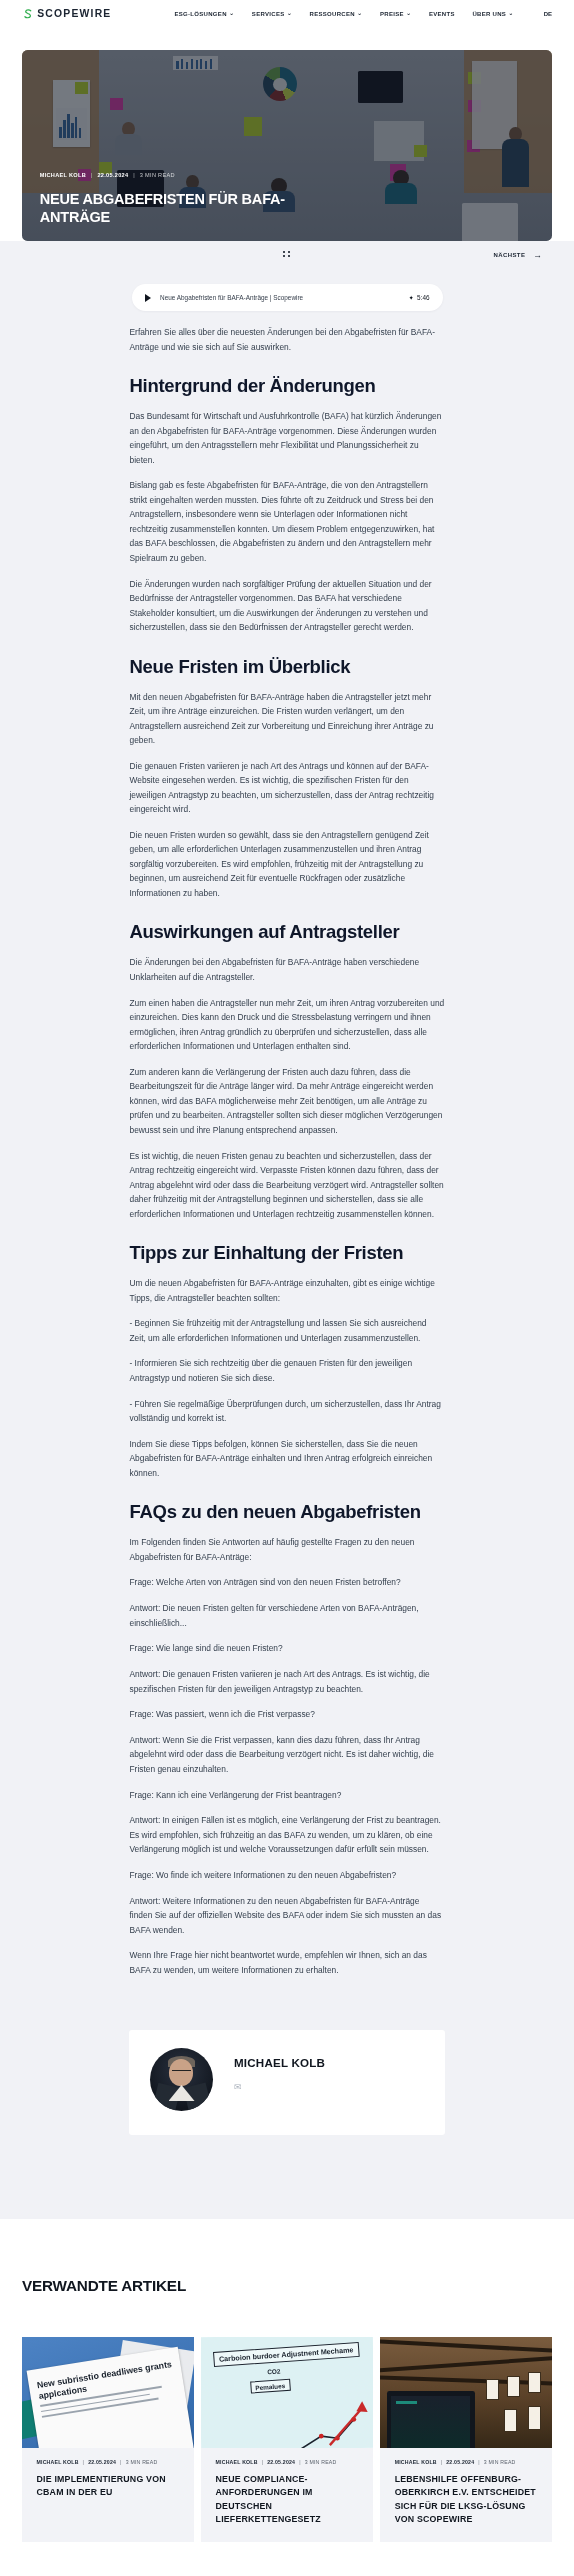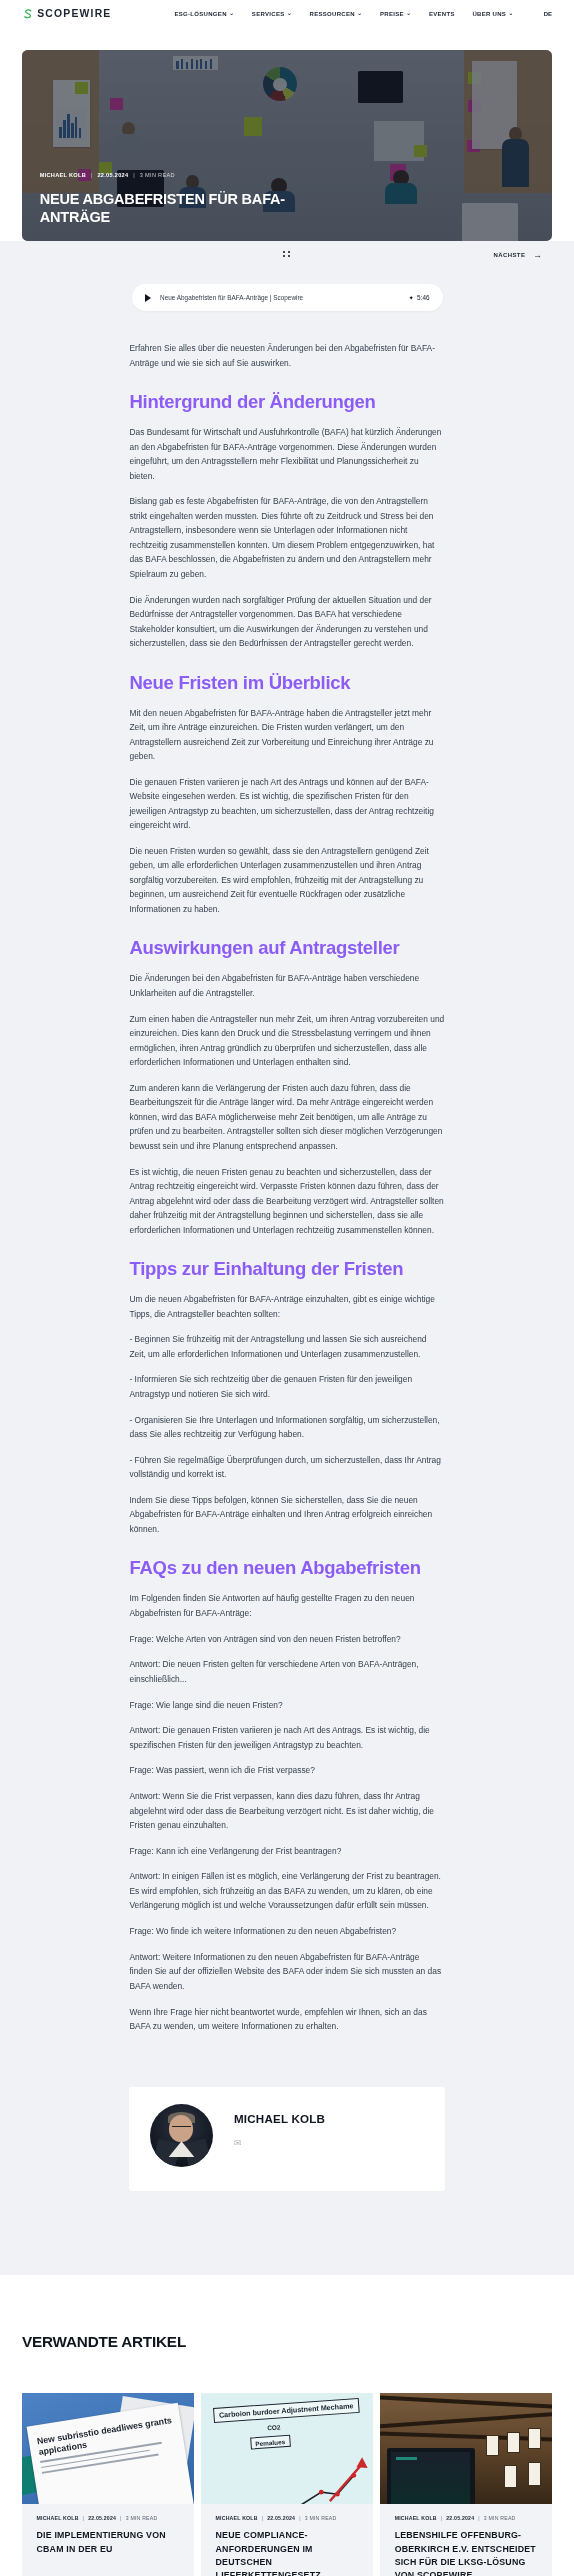--- a/index.html
+++ b/index.html
@@ -51,23 +51,23 @@
   .next-link { position:absolute; right:0; top:9.6px; display:flex; gap:8px; align-items:center;
     font-size:6px; font-weight:bold; letter-spacing:0.4px; color:#1b2431; cursor:pointer; }
   .next-link .arr { font-size:8.8px; }
   .player { width:311px; height:27px; margin:17.7px auto 0 auto; background:#fff; border-radius:13.7px;
     display:flex; align-items:center; padding:0 13px; box-shadow:0 0.8px 2.4px rgba(20,28,43,.05); }
   .play-btn { width:0; height:0; border-top:4px solid transparent; border-bottom:4px solid transparent; border-left:6.4px solid #10161f; cursor:pointer; }
   .player-title { font-size:6.4px; color:#333c49; margin-left:9.6px; }
   .player-right { margin-left:auto; display:flex; align-items:center; gap:3.2px; font-size:6.4px; color:#10161f; }
   .player-right .spark { font-size:6.4px; }
   
-  .article { width:315px; margin:16px auto; padding-top:14px; }
+  .article { width:315px; margin:0 auto; padding-top:14px; }
   .article p { font-size:8.4px; line-height:14.5px; color:#333e4c; margin-bottom:11.2px; }
-  .article h2 { font-size:18.5px; font-weight:bold; letter-spacing:-0.3px; color:#8b5cf6; margin:21px 0 12px 0; }
+  .article h2 { font-size:18.5px; font-weight:bold; letter-spacing:-0.3px; color:#0f172a; margin:21px 0 12px 0; }
   
   .author-card { width:316px; margin:53px auto 0 auto; background:#fff; border-radius:3.2px; padding:17.7px 21px 24px 21px; display:flex; gap:21px; }
   .avatar { width:63px; height:63px; border-radius:50%; overflow:hidden; position:relative; background:radial-gradient(circle at 50% 35%,#2a3240 0%,#10151d 75%); flex:0 0 auto; }
   .avatar .face { position:absolute; left:19px; top:11.2px; width:24px; height:27px; border-radius:50% 50% 46% 46%; background:#c9a287; }
   .avatar .hair { position:absolute; left:17.7px; top:8px; width:27px; height:11.2px; border-radius:50% 50% 0 0; background:#6e655c; }
   .avatar .glasses { position:absolute; left:22px; top:22px; width:19px; height:4.8px; border-top:1.2px solid #222; }
   .avatar .shirt { position:absolute; left:18.5px; top:37px; width:26px; height:16px; background:#e9e7e2; clip-path:polygon(50% 0,100% 100%,0 100%); }
   .avatar .jacket-l { position:absolute; left:4.8px; top:37px; width:22.5px; height:26px; background:#232a33; transform:rotate(14deg); }
   .avatar .jacket-r { position:absolute; right:4.8px; top:37px; width:22.5px; height:26px; background:#232a33; transform:rotate(-14deg); }
   .author-info { padding-top:8px; }
@@ -248,22 +248,21 @@
         <p data-interactable="false">Die genauen Fristen variieren je nach Art des Antrags und können auf der BAFA-Website eingesehen werden. Es ist wichtig, die spezifischen Fristen für den jeweiligen Antragstyp zu beachten, um sicherzustellen, dass der Antrag rechtzeitig eingereicht wird.</p>
         <p data-interactable="false">Die neuen Fristen wurden so gewählt, dass sie den Antragstellern genügend Zeit geben, um alle erforderlichen Unterlagen zusammenzustellen und ihren Antrag sorgfältig vorzubereiten. Es wird empfohlen, frühzeitig mit der Antragstellung zu beginnen, um ausreichend Zeit für eventuelle Rückfragen oder zusätzliche Informationen zu haben.</p>
         <h2 data-interactable="false">Auswirkungen auf Antragsteller</h2>
         <p data-interactable="false">Die Änderungen bei den Abgabefristen für BAFA-Anträge haben verschiedene Unklarheiten auf die Antragsteller.</p>
         <p data-interactable="false">Zum einen haben die Antragsteller nun mehr Zeit, um ihren Antrag vorzubereiten und einzureichen. Dies kann den Druck und die Stressbelastung verringern und ihnen ermöglichen, ihren Antrag gründlich zu überprüfen und sicherzustellen, dass alle erforderlichen Informationen und Unterlagen enthalten sind.</p>
         <p data-interactable="false">Zum anderen kann die Verlängerung der Fristen auch dazu führen, dass die Bearbeitungszeit für die Anträge länger wird. Da mehr Anträge eingereicht werden können, wird das BAFA möglicherweise mehr Zeit benötigen, um alle Anträge zu prüfen und zu bearbeiten. Antragsteller sollten sich dieser möglichen Verzögerungen bewusst sein und ihre Planung entsprechend anpassen.</p>
         <p data-interactable="false">Es ist wichtig, die neuen Fristen genau zu beachten und sicherzustellen, dass der Antrag rechtzeitig eingereicht wird. Verpasste Fristen können dazu führen, dass der Antrag abgelehnt wird oder dass die Bearbeitung verzögert wird. Antragsteller sollten daher frühzeitig mit der Antragstellung beginnen und sicherstellen, dass sie alle erforderlichen Informationen und Unterlagen rechtzeitig zusammenstellen können.</p>
         <h2 data-interactable="false">Tipps zur Einhaltung der Fristen</h2>
         <p data-interactable="false">Um die neuen Abgabefristen für BAFA-Anträge einzuhalten, gibt es einige wichtige Tipps, die Antragsteller beachten sollten:</p>
         <p data-interactable="false">- Beginnen Sie frühzeitig mit der Antragstellung und lassen Sie sich ausreichend Zeit, um alle erforderlichen Informationen und Unterlagen zusammenzustellen.</p>
-        <p data-interactable="false">- Informieren Sie sich rechtzeitig über die genauen Fristen für den jeweiligen Antragstyp und notieren Sie sich wird.</p>
-        <p data-interactable="false">- Organisieren Sie Ihre Unterlagen und Informationen sorgfältig, um sicherzustellen, dass Sie alles rechtzeitig zur Verfügung haben.</p>
+        <p data-interactable="false">- Informieren Sie sich rechtzeitig über die genauen Fristen für den jeweiligen Antragstyp und notieren Sie sich diese.</p>
         <p data-interactable="false">- Führen Sie regelmäßige Überprüfungen durch, um sicherzustellen, dass Ihr Antrag vollständig und korrekt ist.</p>
         <p data-interactable="false">Indem Sie diese Tipps befolgen, können Sie sicherstellen, dass Sie die neuen Abgabefristen für BAFA-Anträge einhalten und Ihren Antrag erfolgreich einreichen können.</p>
         <h2 data-interactable="false">FAQs zu den neuen Abgabefristen</h2>
         <p data-interactable="false">Im Folgenden finden Sie Antworten auf häufig gestellte Fragen zu den neuen Abgabefristen für BAFA-Anträge:</p>
         <p data-interactable="false">Frage: Welche Arten von Anträgen sind von den neuen Fristen betroffen?</p>
         <p data-interactable="false">Antwort: Die neuen Fristen gelten für verschiedene Arten von BAFA-Anträgen, einschließlich...</p>
         <p data-interactable="false">Frage: Wie lange sind die neuen Fristen?</p>
         <p data-interactable="false">Antwort: Die genauen Fristen variieren je nach Art des Antrags. Es ist wichtig, die spezifischen Fristen für den jeweiligen Antragstyp zu beachten.</p>
         <p data-interactable="false">Frage: Was passiert, wenn ich die Frist verpasse?</p>
         <p data-interactable="false">Antwort: Wenn Sie die Frist verpassen, kann dies dazu führen, dass Ihr Antrag abgelehnt wird oder dass die Bearbeitung verzögert nicht. Es ist daher wichtig, die Fristen genau einzuhalten.</p>

